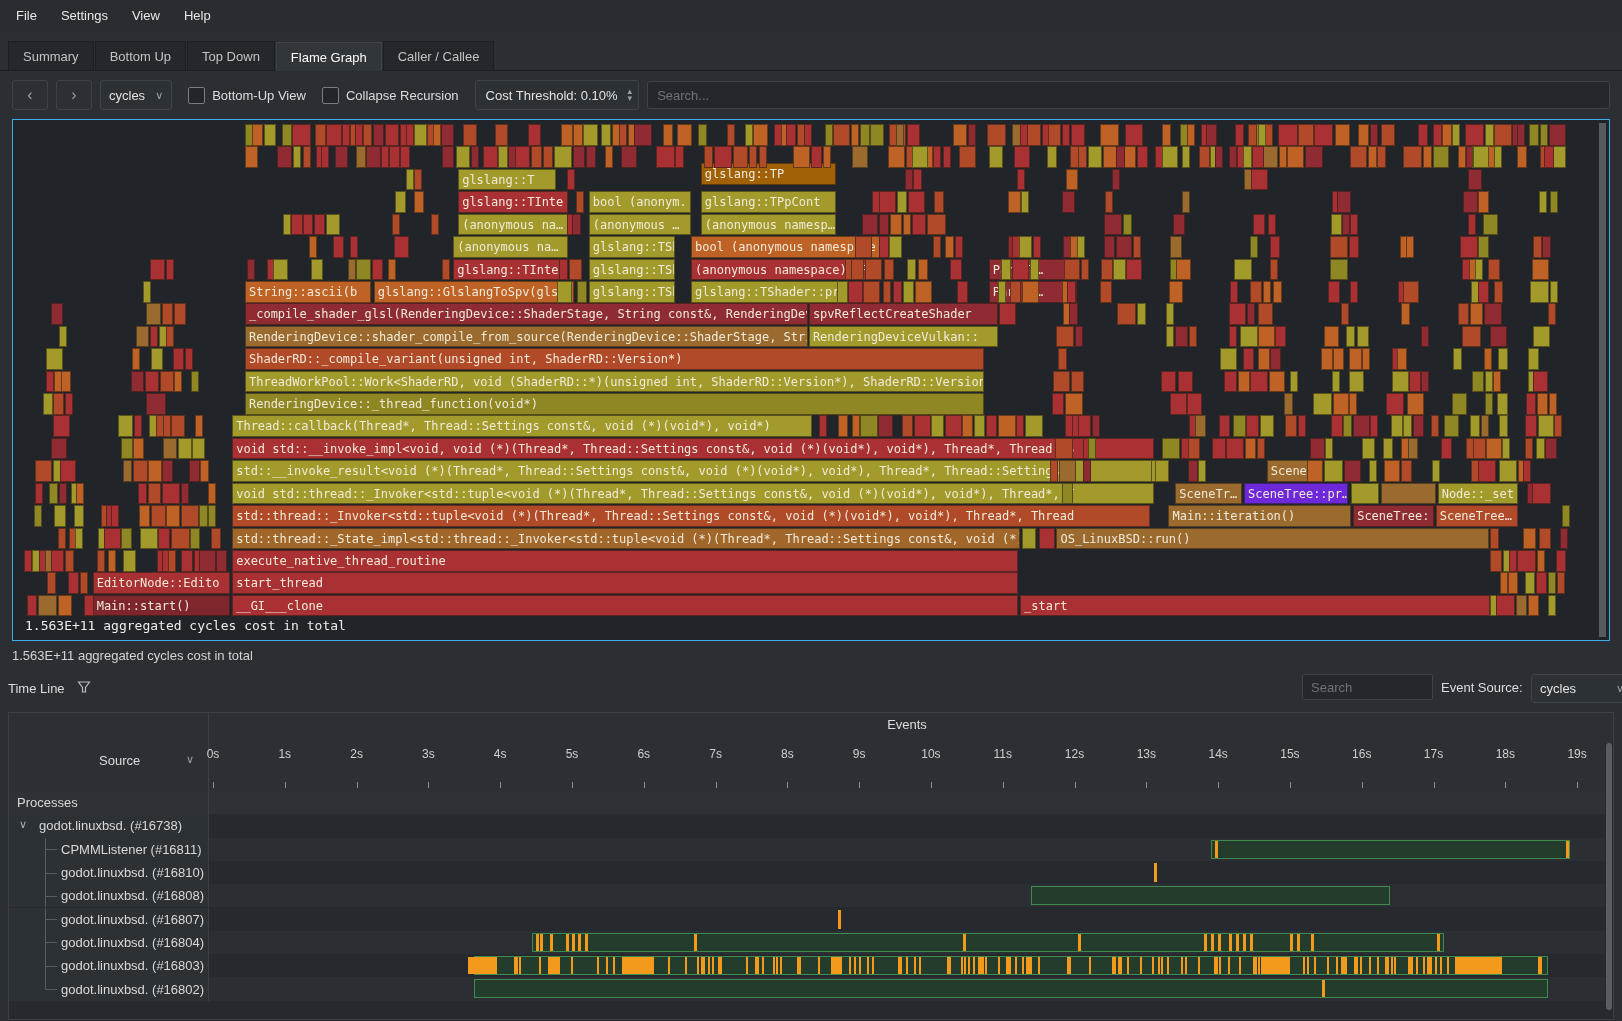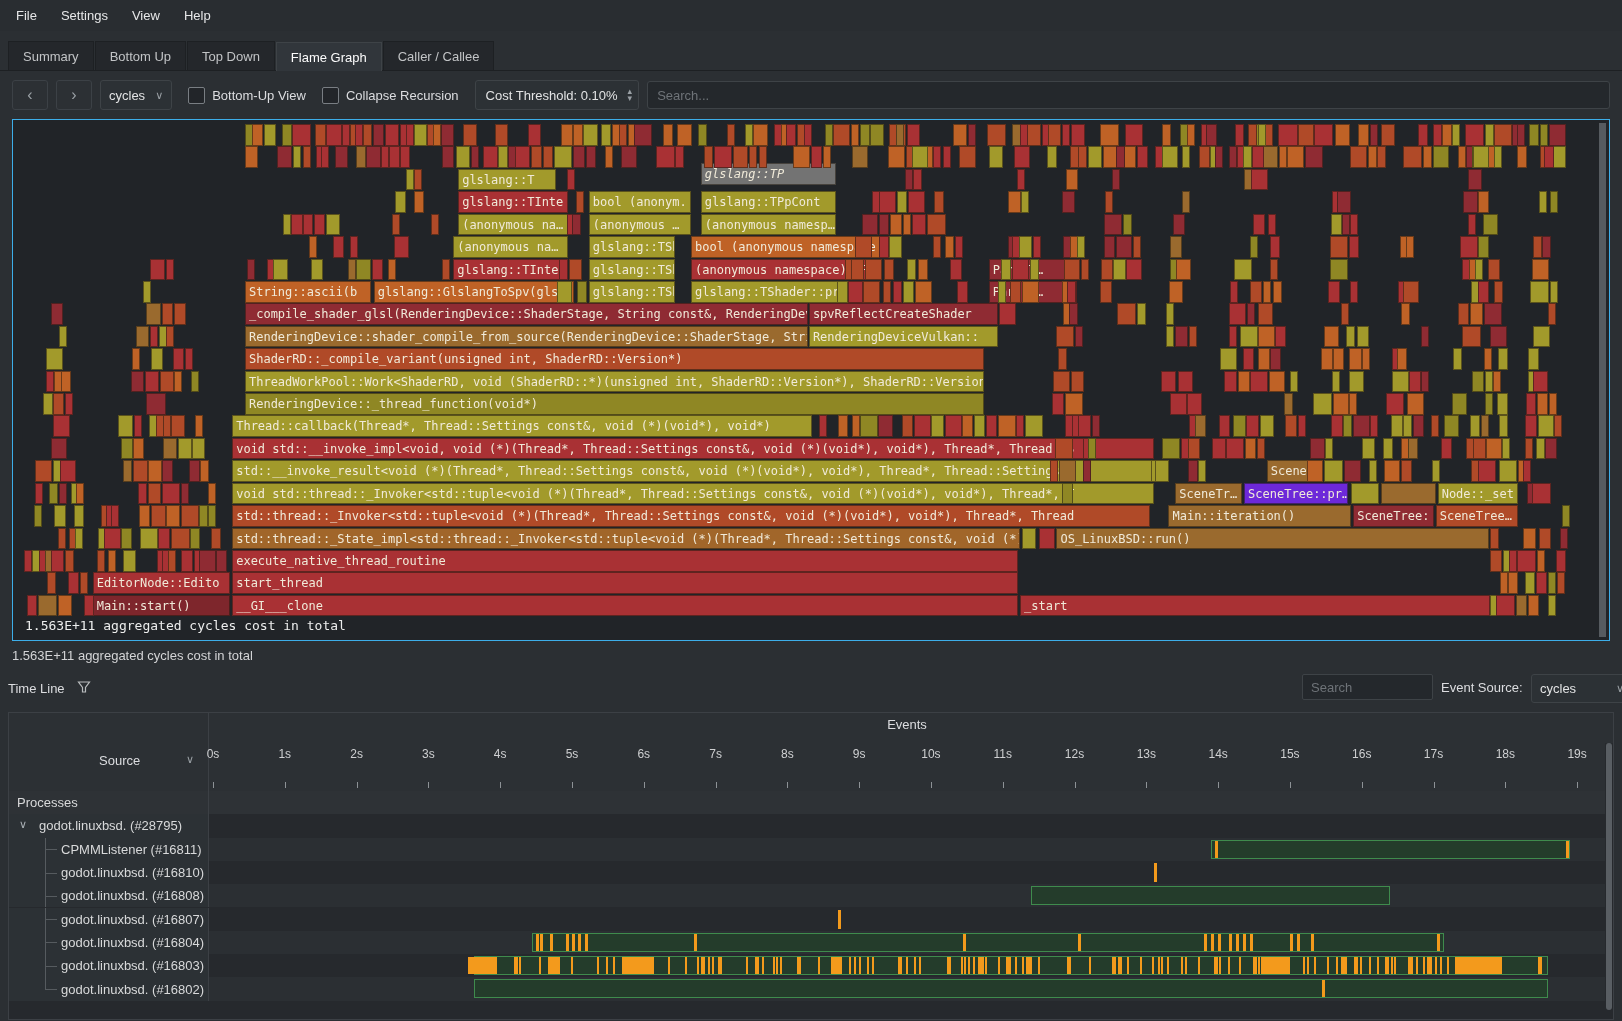--- a/index.html
+++ b/index.html
@@ -105,21 +105,21 @@
           <span>▴</span>
           <span>▾</span>
         </span>
     </div>
     <input class="search-main" placeholder="Search..." style="">
   </div>
 
   <div class="flame-widget">
     <div class="flame-rows">
         <div class="fb" title="glslang::T" style="left: 28.0075%; width: 6.26566%; top: 44.84px; background: rgb(162, 154, 43);">glslang::T</div>
-        <div class="fb" title="glslang::TP" style="left: 43.4837%; width: 8.64662%; top: 39px; background: #737373; font-style: italic;">glslang::TP</div>
+        <div class="fb" title="glslang::TP" style="left: 43.4837%; width: 8.64662%; top: 39px; background: #a16207;">glslang::TP</div>
         <div class="fb" title="glslang::TInte" style="left: 28.0075%; width: 7.01754%; top: 67.26px; background: rgb(169, 49, 52);">glslang::TInte</div>
         <div class="fb" title="bool (anonym." style="left: 36.3409%; width: 6.51629%; top: 67.26px; background: rgb(162, 154, 43);">bool (anonym.</div>
         <div class="fb" title="glslang::TPpCont" style="left: 43.4837%; width: 8.64662%; top: 67.26px; background: rgb(162, 154, 43);">glslang::TPpCont</div>
         <div class="fb" title="(anonymous na…" style="left: 28.0075%; width: 7.01754%; top: 89.68px; background: rgb(162, 154, 43);">(anonymous na…</div>
         <div class="fb" title="(anonymous …" style="left: 36.3409%; width: 6.51629%; top: 89.68px; background: rgb(162, 154, 43);">(anonymous …</div>
         <div class="fb" title="(anonymous namesp…" style="left: 43.4837%; width: 8.64662%; top: 89.68px; background: rgb(162, 154, 43);">(anonymous namesp…</div>
         <div class="fb" title="(anonymous na…" style="left: 27.6942%; width: 7.33083%; top: 112.1px; background: rgb(162, 154, 43);">(anonymous na…</div>
         <div class="fb" title="glslang::TSha" style="left: 36.3409%; width: 5.51378%; top: 112.1px; background: rgb(162, 154, 43);">glslang::TSha</div>
         <div class="fb" title="bool (anonymous namespace" style="left: 42.8571%; width: 12.0301%; top: 112.1px; background: rgb(191, 98, 38);">bool (anonymous namespace</div>
         <div class="fb" title="glslang::TInte" style="left: 27.6942%; width: 7.33083%; top: 134.52px; background: rgb(169, 49, 52);">glslang::TInte</div>
@@ -871,21 +871,21 @@
         <div class="trow" style="top: 78px;">
           <div class="trow-events" style="background: rgb(46, 50, 54);"></div>
           <div class="trow-label" style="background: rgb(46, 50, 54); padding-left: 8px;">
             <span>Processes</span>
           </div>
         </div>
         <div class="trow" style="top: 101.3px;">
           <div class="trow-events" style="background: rgb(38, 41, 45);"></div>
           <div class="trow-label" style="padding-left: 30px;">
             <span class="expander">∨</span>
-            <span>godot.linuxbsd. (#28795)</span>
+            <span>godot.linuxbsd. (#16738)</span>
           </div>
         </div>
         <div class="trow" style="top: 124.6px;">
           <div class="trow-events" style="background: rgb(43, 47, 51);">
             <div class="bar" style="left: 71.7747%; width: 25.7153%;"></div>
             <div class="etick" style="left: 72.0318%; width: 3px; top: 3px; height: 17px;"></div>
             <div class="etick" style="left: 97.2328%; width: 3px; top: 3px; height: 17px;"></div>
           </div>
           <div class="trow-label" style="padding-left: 52px;">
             <div class="vline"></div>

